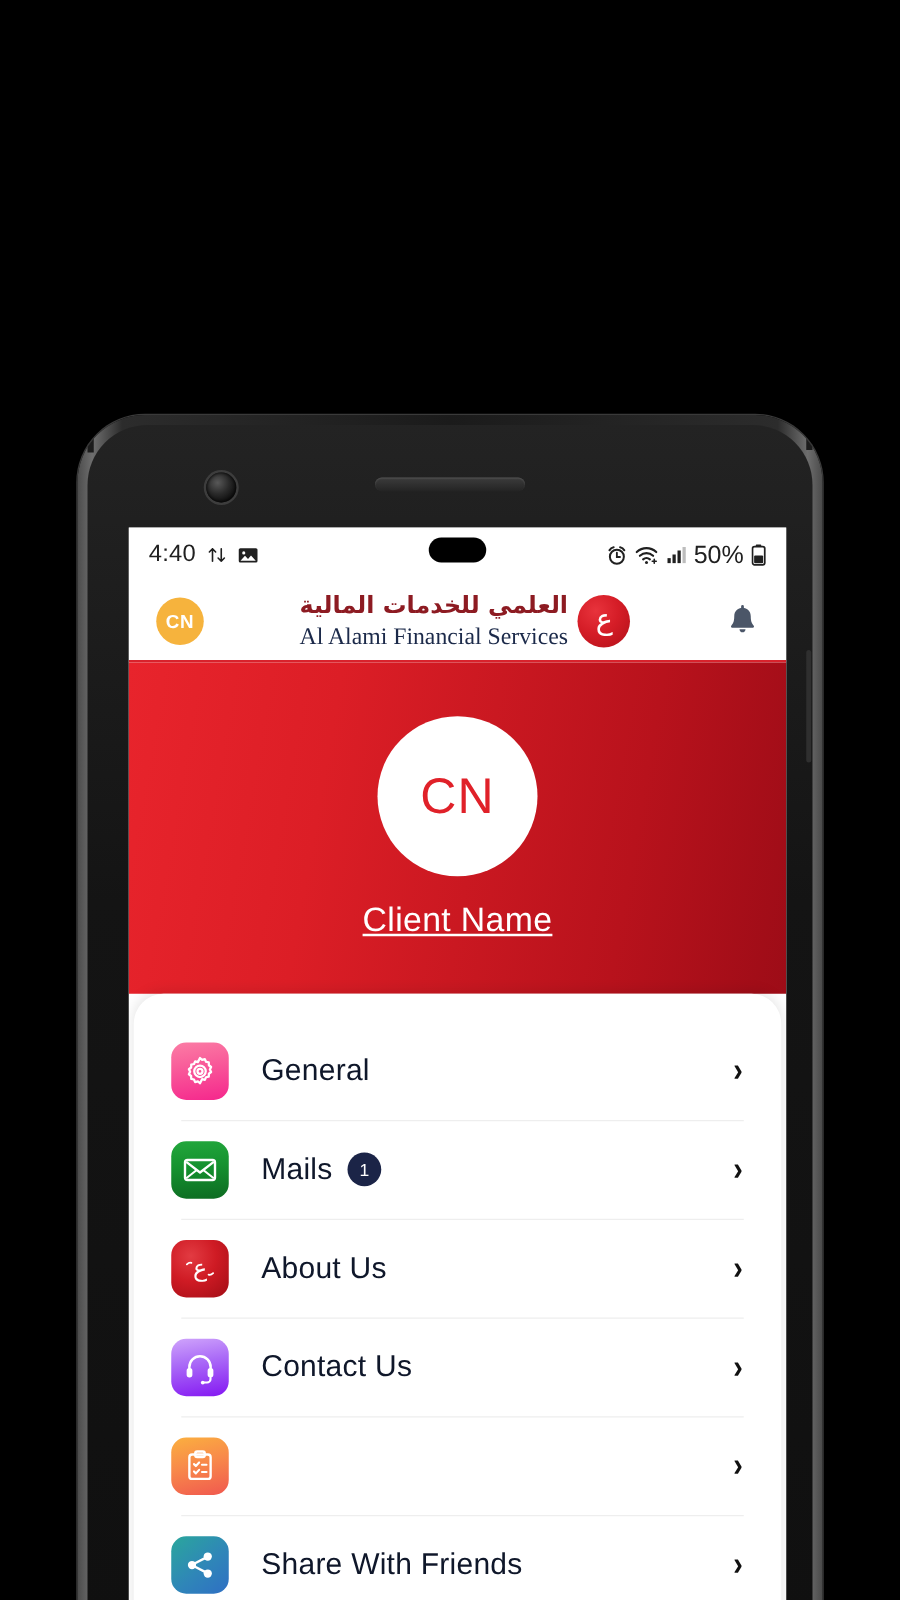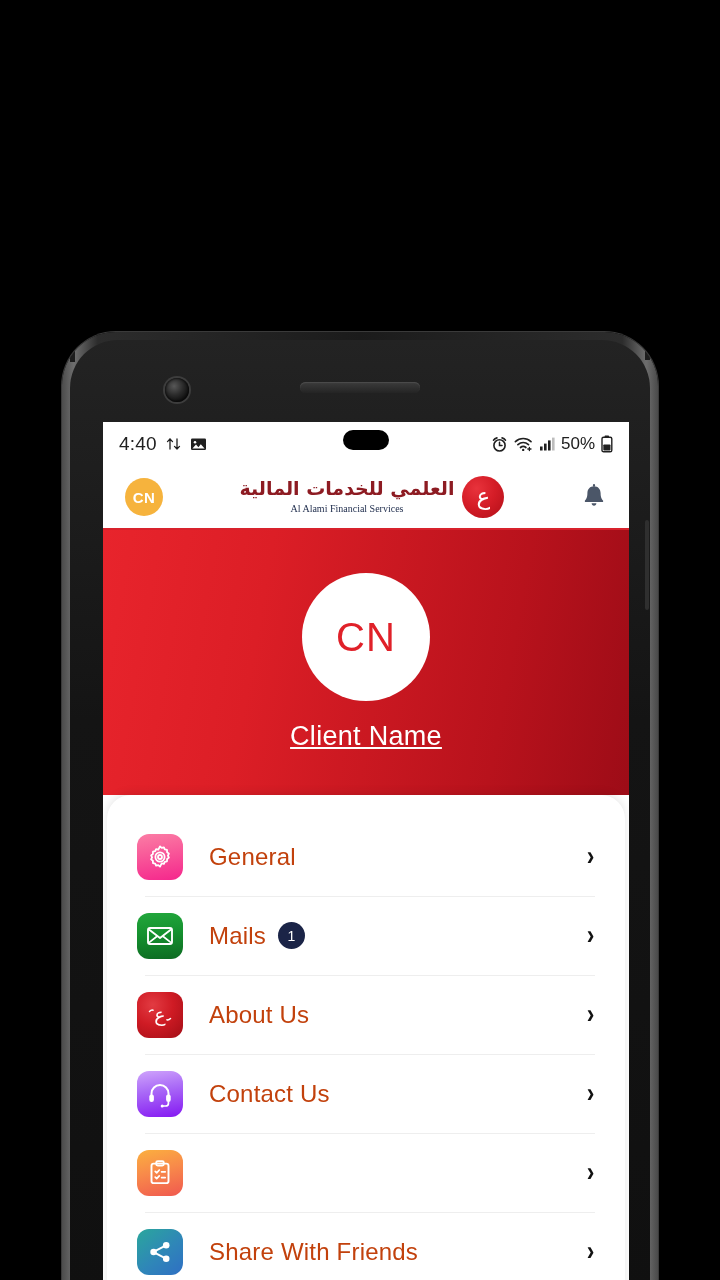--- a/index.html
+++ b/index.html
@@ -51,21 +51,21 @@
 
   
   .statusbar {
     position:relative; height:44px; background:#fff;
     display:flex; align-items:center; justify-content:space-between;
     padding:0 16px; color:#1a1a1a;
   }
   .sb-left { display:flex; align-items:center; gap:9px; }
   .sb-time { font-size:19px; letter-spacing:.2px; color:#202020; }
   .sb-right { display:flex; align-items:center; gap:6px; }
-  .sb-pct { font-size:17px; color:#202020; }
+  .sb-pct { font-size:20px; color:#202020; }
   .punchhole {
     position:absolute; left:50%; transform:translateX(-50%); top:8px;
     width:46px; height:20px; border-radius:11px; background:#000;
   }
   .ico { display:inline-block; line-height:0; }
 
   
   .appbar {
     height:64px; background:#fff; border-bottom:2px solid #d8222c;
     display:flex; align-items:center; justify-content:space-between;
@@ -76,21 +76,21 @@
     background:#f6b33d; color:#fff; font-size:15px; font-weight:600;
     display:flex; align-items:center; justify-content:center; letter-spacing:.5px;
   }
   .brand { display:flex; align-items:center; gap:8px; }
   .brand-text { display:flex; flex-direction:column; align-items:center; line-height:1.05; }
   .brand-ar {
     font-family:"DejaVu Sans", sans-serif; font-size:19px; color:#8d1b22;
     direction:rtl; white-space:nowrap;font-weight:bold;
   }
   .brand-en {
-    font-family:"Liberation Serif", serif; font-size:10px; color:#1c2a4a;
+    font-family:"Liberation Serif", serif; font-size:19px; color:#1c2a4a;
     white-space:nowrap; margin-top:5px;
   }
   .brand-mark {
     width:42px; height:42px; border-radius:50%;
     background:radial-gradient(circle at 35% 30%, #e8333c 0%, #d51d27 45%, #b10f18 100%);
     display:flex; align-items:center; justify-content:center;
   }
   .brand-mark span {
     font-family:"DejaVu Sans", sans-serif; color:#fff; font-size:23px; line-height:1;
     transform:translateY(-1px);
@@ -128,21 +128,21 @@
     width:46px; height:46px; border-radius:12px; flex:none;
     display:flex; align-items:center; justify-content:center;
   }
   .t-gear  { background:linear-gradient(170deg,#fb7da5 0%, #f9609b 35%, #f5268c 100%); }
   .t-mail  { background:linear-gradient(175deg,#22a73c 0%, #15912f 45%, #0d6b22 100%); }
   .t-about { background:radial-gradient(circle at 34% 28%, #e23b42 0%, #cf1b24 45%, #a20d16 100%); }
   .t-phone { background:linear-gradient(170deg,#cfa4fb 0%, #ab6cf7 40%, #8417f2 100%); }
   .t-terms { background:linear-gradient(165deg,#fbb03f 0%, #f88a4a 45%, #f0584f 100%); }
   .t-share { background:linear-gradient(140deg,#2aa79c 0%, #2f86b8 55%, #2f6fc4 100%); }
   .row-label {
-    margin-left:26px; font-size:24px; color:#c2410c; letter-spacing:.2px;
+    margin-left:26px; font-size:24px; color:#0f172a; letter-spacing:.2px;
     font-weight:400; white-space:nowrap;
   }
   .badge {
     margin-left:12px; width:27px; height:27px; border-radius:50%;
     background:#1b2447; color:#fff; font-size:14px;
     display:inline-flex; align-items:center; justify-content:center; flex:none;
   }
   .chev {
     margin-left:auto; font-size:27px; font-weight:bold; color:#111;
     line-height:1; transform:scaleX(.85);

